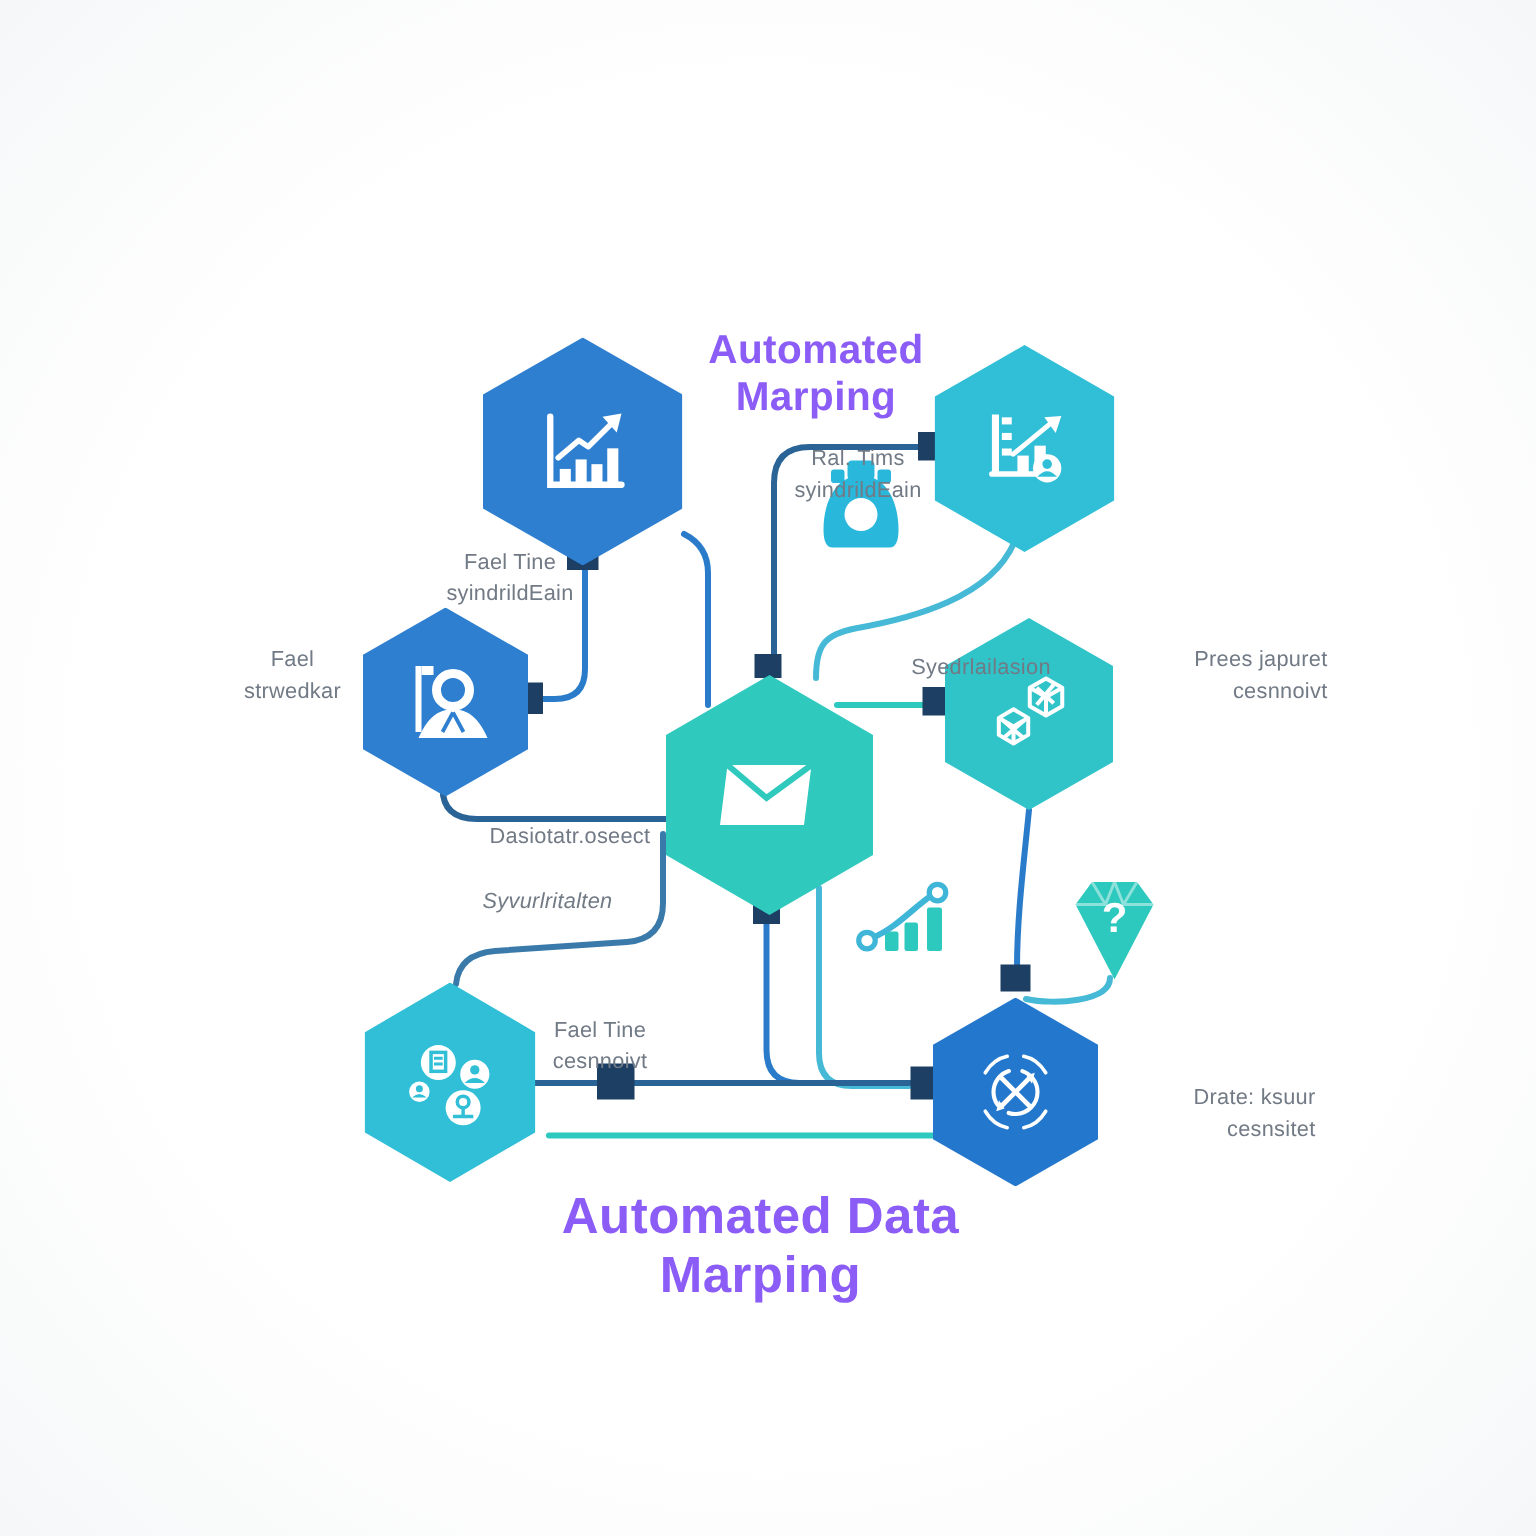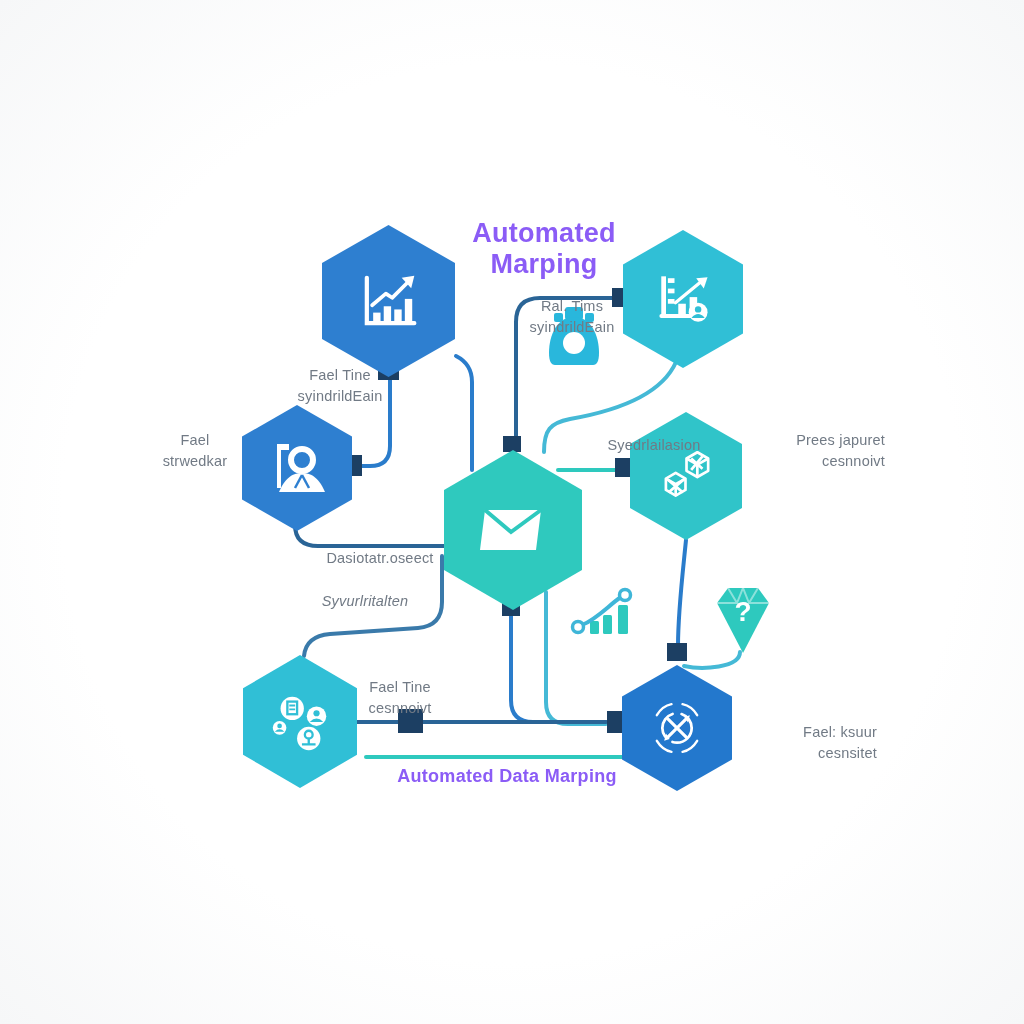--- a/index.html
+++ b/index.html
@@ -52,21 +52,21 @@
     <rect x="503" y="436" width="18" height="16" fill="#1c3f63"></rect>
     <rect x="502" y="599" width="18" height="17" fill="#1c3f63"></rect>
     <rect x="615" y="458" width="18" height="19" fill="#1c3f63"></rect>
     <rect x="398" y="709" width="25" height="24" fill="#1c3f63"></rect>
     <rect x="607" y="711" width="22" height="22" fill="#1c3f63"></rect>
     <rect x="667" y="643" width="20" height="18" fill="#1c3f63"></rect>
   </g>
 </svg>
 
 <div class="title" style="left:424px;top:218px;width:240px;">Automated Marping</div>
-<div class="title" style="left:372px;top:766px;width:270px;font-size:18px;">Automated Data Marping</div>
+<div class="title" style="left:372px;top:792px;width:270px;font-size:34px;">Automated Data Marping</div>
 
 <div class="hex" style="left: 322px; top: 225px; width: 133px; height: 152px; background: rgb(46, 127, 208);">
   <svg width="76" height="76" viewBox="0 0 72 72">
     <path d="M15,14 L15,57 L60,57" stroke="#fff" stroke-width="4" fill="none" stroke-linecap="round"></path>
     <rect x="21" y="47" width="7" height="10" fill="#fff"></rect>
     <rect x="31" y="41" width="7" height="16" fill="#fff"></rect>
     <rect x="41" y="44" width="7" height="13" fill="#fff"></rect>
     <rect x="51" y="34" width="7" height="23" fill="#fff"></rect>
     <path d="M20,40 L33,29 L39,33 L55,17" stroke="#fff" stroke-width="3.5" fill="none" stroke-linecap="round" stroke-linejoin="round"></path>
     <polygon points="48,14 60,12 57,24" fill="#fff"></polygon>
@@ -207,15 +207,15 @@
 <div class="lbl" style="left:293px;top:591px;width:144px;font-style:italic;">
   <span>Syvurlritalten</span>
 </div>
 
 <div class="lbl" style="left:338px;top:677px;width:124px;">
   <span>Fael Tine</span>
   <span>cesnnoivt</span>
 </div>
 
 <div class="lbl left" style="left:743px;top:722px;width:134px;">
-  <span>Fael: ksuur</span>
+  <span>Drate: ksuur</span>
   <span>cesnsitet</span>
 </div>
 
 </body></html>

